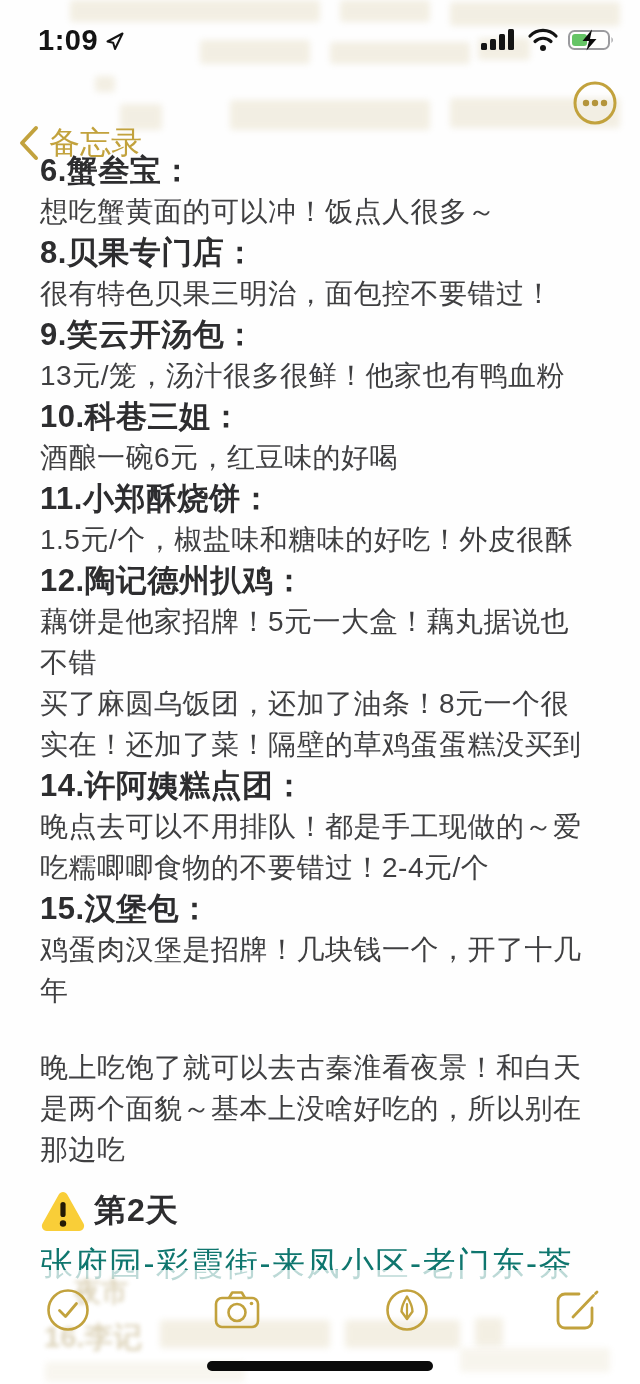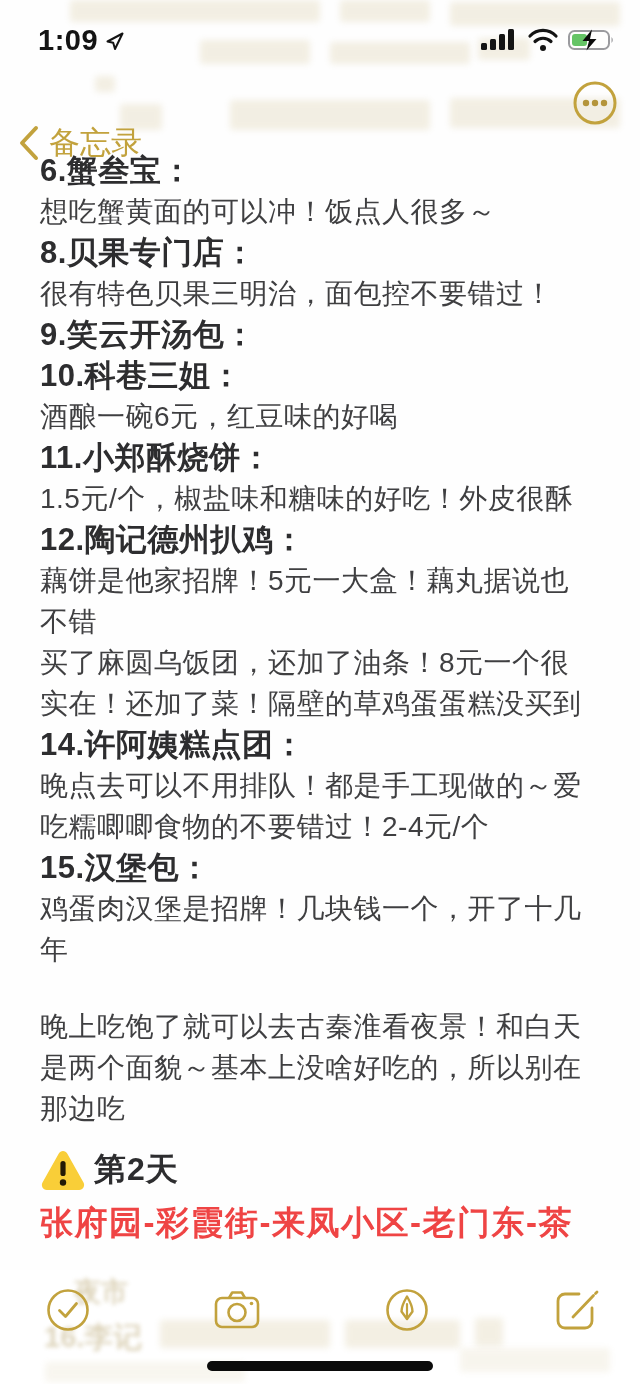--- a/index.html
+++ b/index.html
@@ -24,21 +24,21 @@
   .back-label { font-size:31px; color:#c2a23d; }
   .more-btn { position:absolute; right:22px; top:2px; cursor:pointer; }
 
   
   .note { position:absolute; top:0; left:0; width:640px; padding:150px 44px 0 40px; z-index:1; }
   .sec-heading { font-size:31px; line-height:41px; font-weight:700; color:#2d2d2f; letter-spacing:.5px; }
   .sec-body { font-size:28px; line-height:41px; font-weight:400; color:#3f3f41; letter-spacing:.5px; }
   .closing { margin-top:36px; }
   .day2-row { display:flex; align-items:center; gap:8px; margin-top:10px; height:62px; }
   .day2-title { font-size:32px; font-weight:700; color:#2d2d2f; letter-spacing:1px; }
-  .day2-route { font-size:33px; line-height:44px; font-weight:700; color:#ef4444; letter-spacing:1.5px; white-space:nowrap; }
+  .day2-route { font-size:33px; line-height:44px; font-weight:400; color:#0f766e; letter-spacing:1.5px; white-space:nowrap; }
 
   
   .toolbar { position:absolute; left:0; bottom:0; width:640px; height:114px;
              background:rgba(255,255,255,.72); z-index:4; }
   .toolbar-icons { position:relative; display:flex; justify-content:space-between;
                    padding:16px 40px 0 44px; z-index:6; }
   .tool-btn { width:48px; height:48px; display:flex; align-items:center; justify-content:center; cursor:pointer; }
 
   .home-indicator { position:absolute; left:207px; bottom:13px; width:226px; height:10px;
                     border-radius:5px; background:#0b0b0b; z-index:7; }
@@ -124,20 +124,21 @@
     <section>
       <h3 class="sec-heading">6.蟹叁宝：</h3>
       <p class="sec-body">想吃蟹黄面的可以冲！饭点人很多～</p>
     </section>
     <section>
       <h3 class="sec-heading">8.贝果专门店：</h3>
       <p class="sec-body">很有特色贝果三明治，面包控不要错过！</p>
     </section>
     <section>
       <h3 class="sec-heading">9.笑云开汤包：</h3>
+      <p class="sec-body">13元/笼，汤汁很多很鲜！他家也有鸭血粉</p>
     </section>
     <section>
       <h3 class="sec-heading">10.科巷三姐：</h3>
       <p class="sec-body">酒酿一碗6元，红豆味的好喝</p>
     </section>
     <section>
       <h3 class="sec-heading">11.小郑酥烧饼：</h3>
       <p class="sec-body">1.5元/个，椒盐味和糖味的好吃！外皮很酥</p>
     </section>
     <section>

